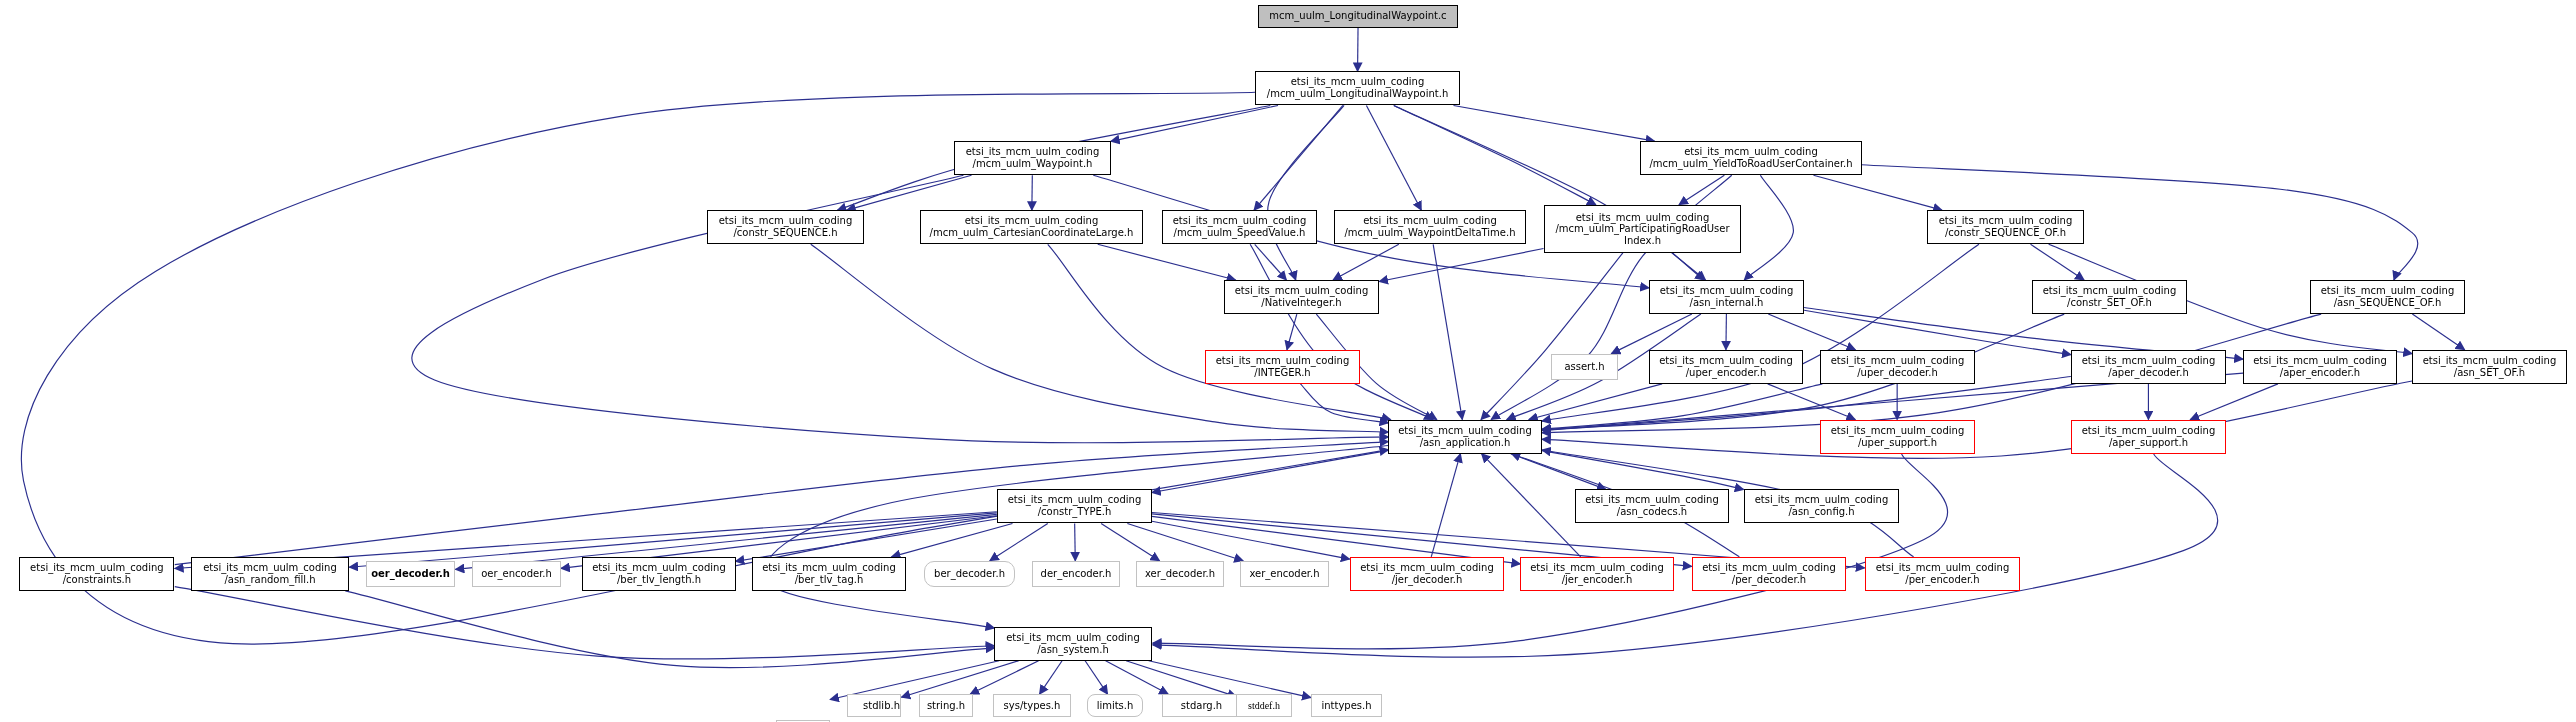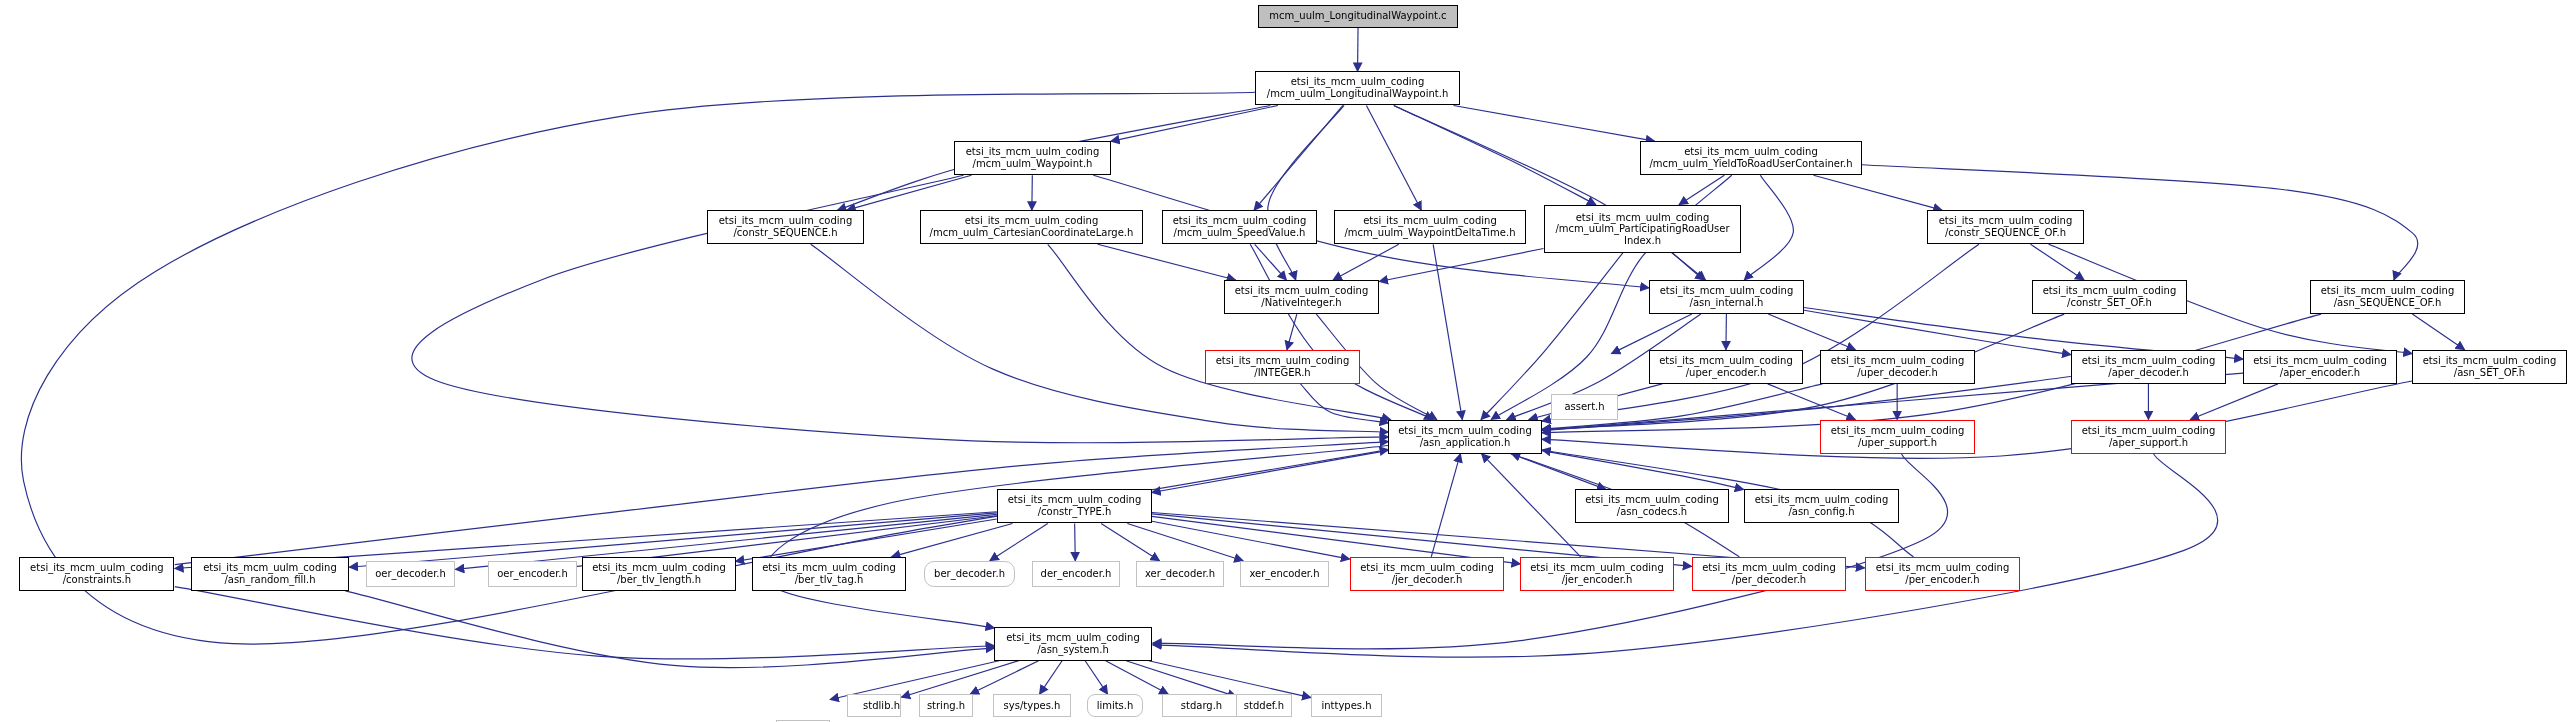--- a/index.html
+++ b/index.html
@@ -171,21 +171,21 @@
         <div>/constr_SET_OF.h</div>
       </div>
       <div class="gnode kind-doc" style="left: 2310px; top: 280px; width: 155px; height: 34px;">
         <div>etsi_its_mcm_uulm_coding</div>
         <div>/asn_SEQUENCE_OF.h</div>
       </div>
       <div class="gnode kind-trunc" style="left: 1205px; top: 350px; width: 155px; height: 34px;">
         <div>etsi_its_mcm_uulm_coding</div>
         <div>/INTEGER.h</div>
       </div>
-      <div class="gnode kind-ext" style="left: 1551px; top: 354px; width: 67px; height: 26px; margin-top: 40px;">
+      <div class="gnode kind-ext" style="left: 1551px; top: 354px; width: 67px; height: 26px;">
         <div>assert.h</div>
       </div>
       <div class="gnode kind-doc" style="left: 1649px; top: 350px; width: 154px; height: 34px;">
         <div>etsi_its_mcm_uulm_coding</div>
         <div>/uper_encoder.h</div>
       </div>
       <div class="gnode kind-doc" style="left: 1820px; top: 350px; width: 155px; height: 34px;">
         <div>etsi_its_mcm_uulm_coding</div>
         <div>/uper_decoder.h</div>
       </div>
@@ -226,24 +226,24 @@
         <div>/asn_config.h</div>
       </div>
       <div class="gnode kind-doc" style="left: 19.4px; top: 557px; width: 155px; height: 34px;">
         <div>etsi_its_mcm_uulm_coding</div>
         <div>/constraints.h</div>
       </div>
       <div class="gnode kind-doc" style="left: 191px; top: 557px; width: 158px; height: 34px;">
         <div>etsi_its_mcm_uulm_coding</div>
         <div>/asn_random_fill.h</div>
       </div>
-      <div class="gnode kind-ext" style="left: 366px; top: 561px; width: 89px; height: 26px;">
+      <div class="gnode kind-ext" style="left: 366px; top: 561px; width: 89px; height: 26px; font-weight: bold;">
         <div>oer_decoder.h</div>
       </div>
-      <div class="gnode kind-ext" style="left: 472px; top: 561px; width: 89px; height: 26px; margin-left: 16px;">
+      <div class="gnode kind-ext" style="left: 472px; top: 561px; width: 89px; height: 26px;">
         <div>oer_encoder.h</div>
       </div>
       <div class="gnode kind-doc" style="left: 582px; top: 557px; width: 154px; height: 34px;">
         <div>etsi_its_mcm_uulm_coding</div>
         <div>/ber_tlv_length.h</div>
       </div>
       <div class="gnode kind-doc" style="left: 752px; top: 557px; width: 154px; height: 34px;">
         <div>etsi_its_mcm_uulm_coding</div>
         <div>/ber_tlv_tag.h</div>
       </div>
@@ -290,21 +290,21 @@
       </div>
       <div class="gnode kind-ext" style="left: 993px; top: 694px; width: 78px; height: 23px;">
         <div>sys/types.h</div>
       </div>
       <div class="gnode kind-ext" style="left: 1087px; top: 694px; width: 56px; height: 23px; border-radius: 8px;">
         <div>limits.h</div>
       </div>
       <div class="gnode kind-ext" style="left: 1162px; top: 694px; width: 79px; height: 23px;">
         <div>stdarg.h</div>
       </div>
-      <div class="gnode kind-ext" style="left: 1236px; top: 694px; width: 56px; height: 23px;">
+      <div class="gnode kind-ext" style="left: 1236px; top: 694px; width: 56px; height: 23px; font-family: Liberation Serif, serif;">
         <div>stddef.h</div>
       </div>
       <div class="gnode kind-ext" style="left: 1311px; top: 694px; width: 71px; height: 23px;">
         <div>inttypes.h</div>
       </div>
     </div>
 </div>
 
 
 </body></html>

